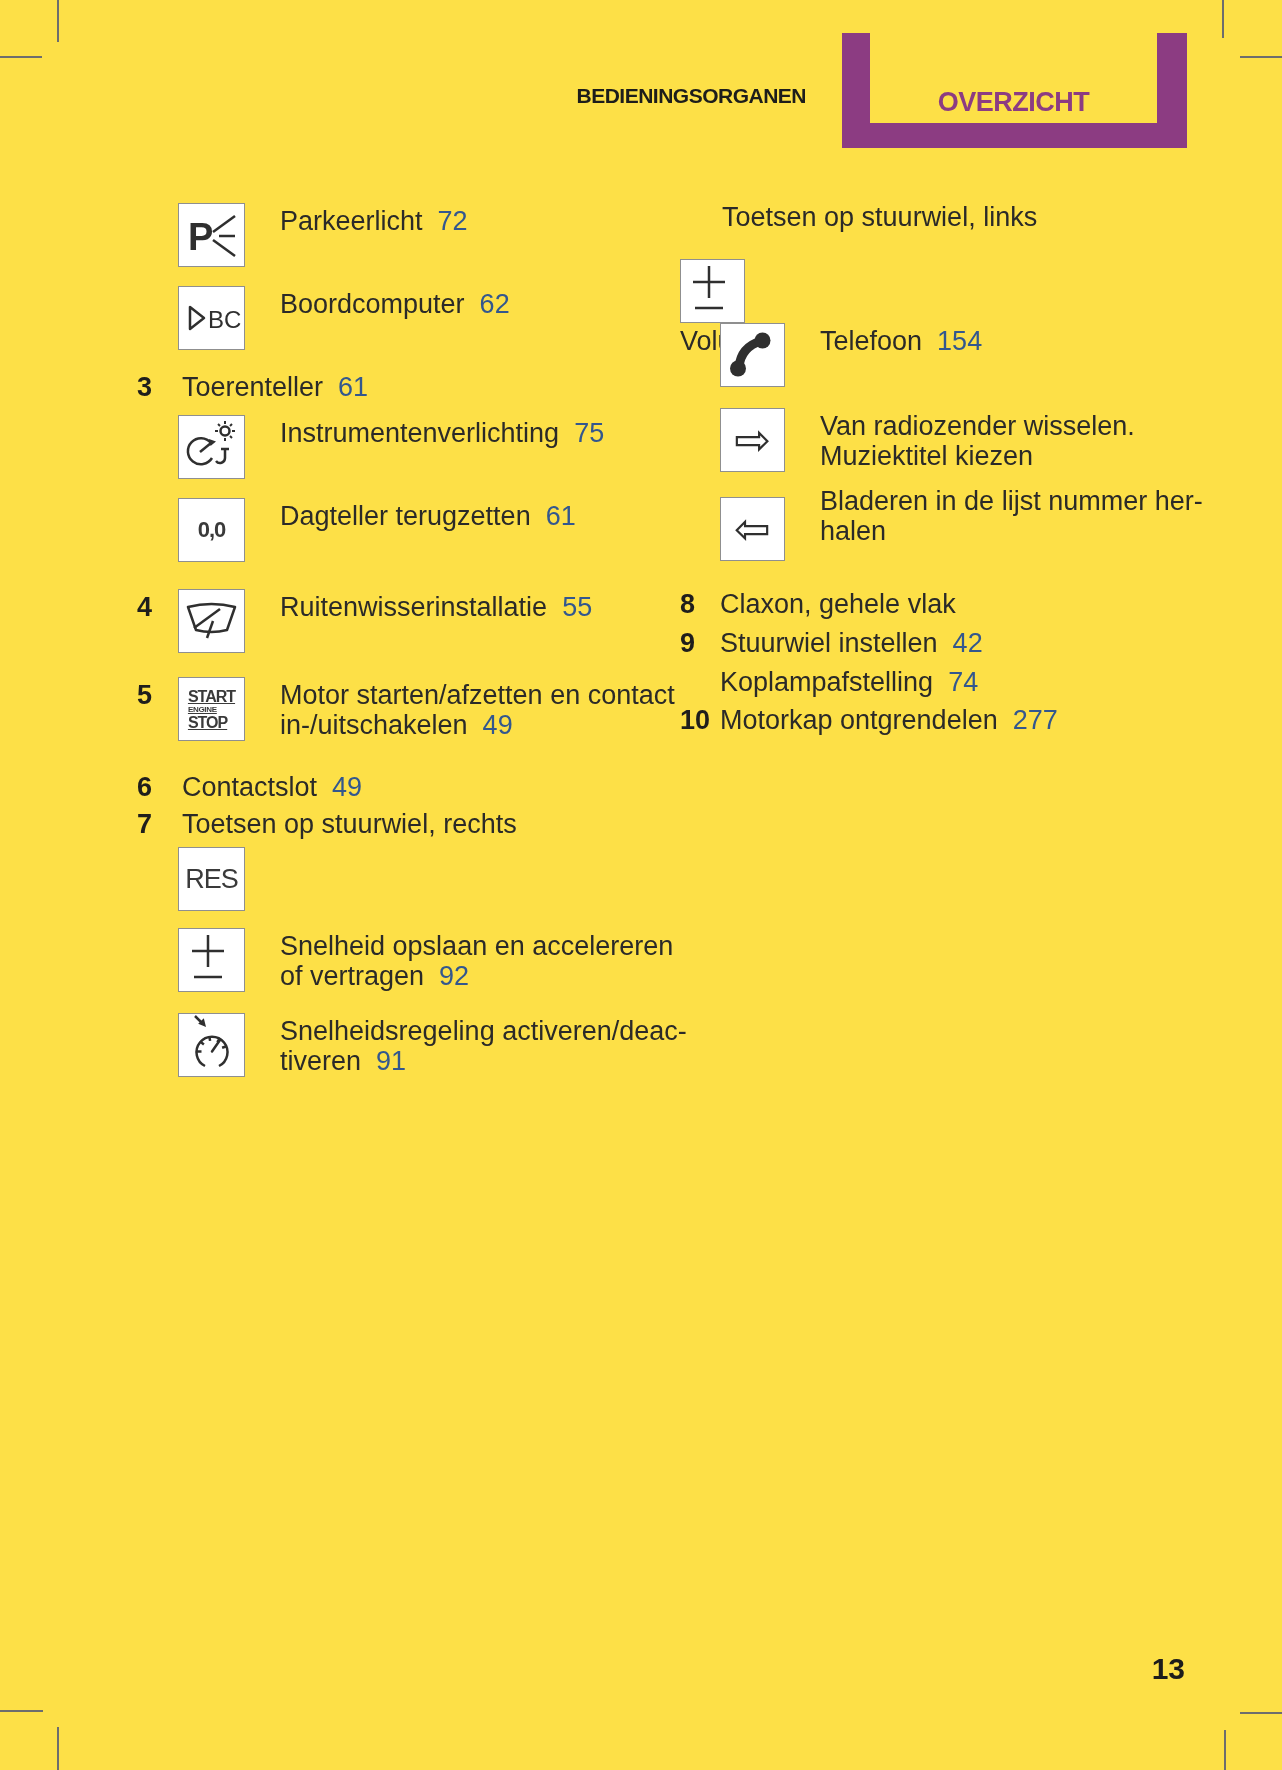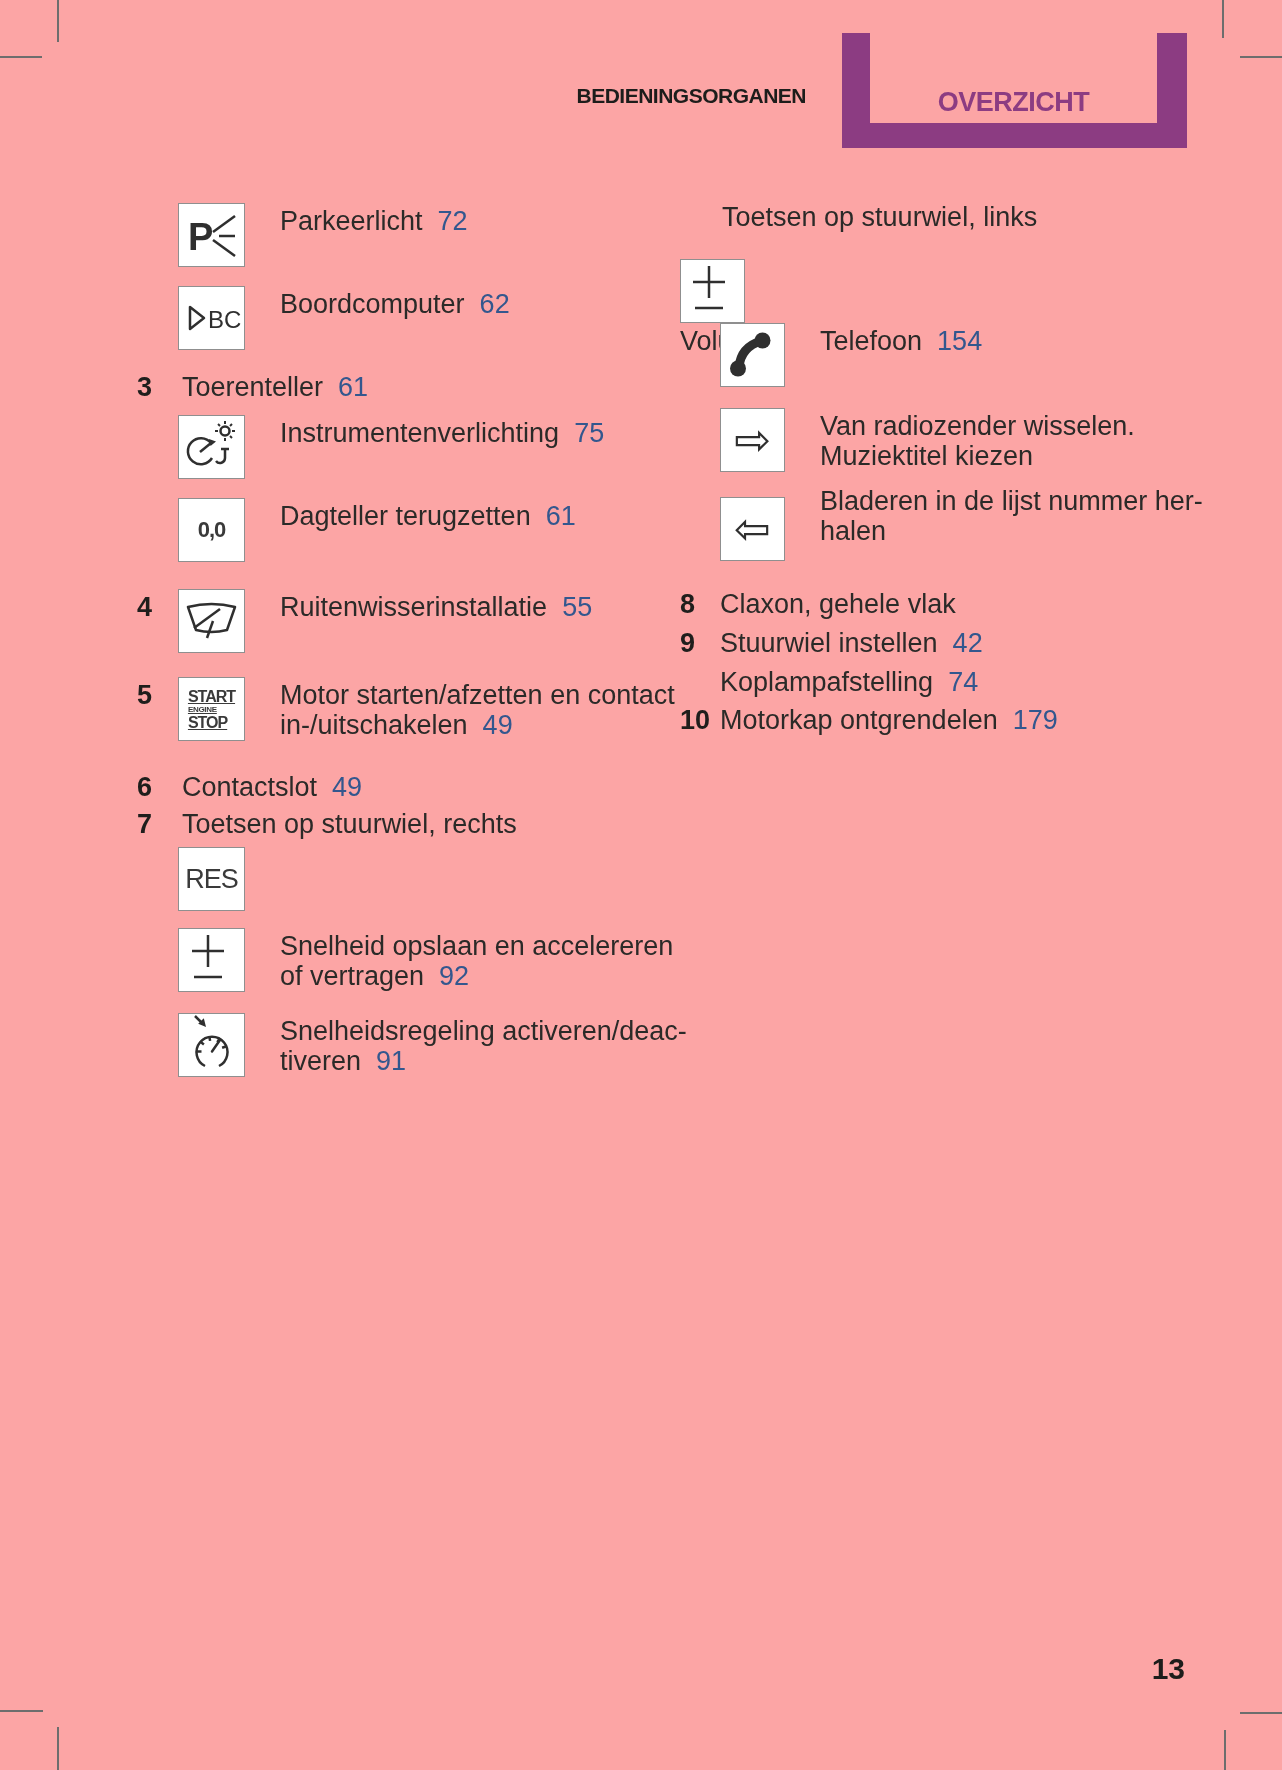--- a/index.html
+++ b/index.html
@@ -1,16 +1,16 @@
 <!DOCTYPE html>
 <html><head>
 <meta charset="utf-8">
 <style>
   html,body{margin:0;padding:0;background:#ffffff;}
-  #page{position:relative;width:1282px;height:1770px;background:#fca5a5;overflow:hidden;
+  #page{position:relative;width:1282px;height:1770px;background:#fde047;overflow:hidden;
         font-family:"Liberation Sans",sans-serif;color:#2b2a28;}
 
   
   .mark{position:absolute;background:#6d6d6d;}
 
   
   .section-title{position:absolute;top:84px;left:0;width:806px;text-align:right;
                  font-size:21px;font-weight:bold;letter-spacing:-0.5px;color:#1d1d1b;}
   .tab{position:absolute;left:842px;top:33px;width:345px;height:115px;box-sizing:border-box;
        border-left:28px solid #8c3c82;border-right:30px solid #8c3c82;border-bottom:25px solid #8c3c82;
@@ -259,18 +259,18 @@
     <span class="txt flush"><span>Stuurwiel instellen</span><span class="pg">42</span></span>
   </div>
 
   <div class="row r" style="top:667px;">
     <span class="numcell flush"></span>
     <span class="txt flush"><span>Koplampafstelling</span><span class="pg">74</span></span>
   </div>
 
   <div class="row r" style="top:705px;">
     <span class="numcell flush">10</span>
-    <span class="txt flush"><span>Motorkap ontgrendelen</span><span class="pg">179</span></span>
+    <span class="txt flush"><span>Motorkap ontgrendelen</span><span class="pg">277</span></span>
   </div>
 
   <div class="pagenum">13</div>
 
 </div>
 
 </body></html>

